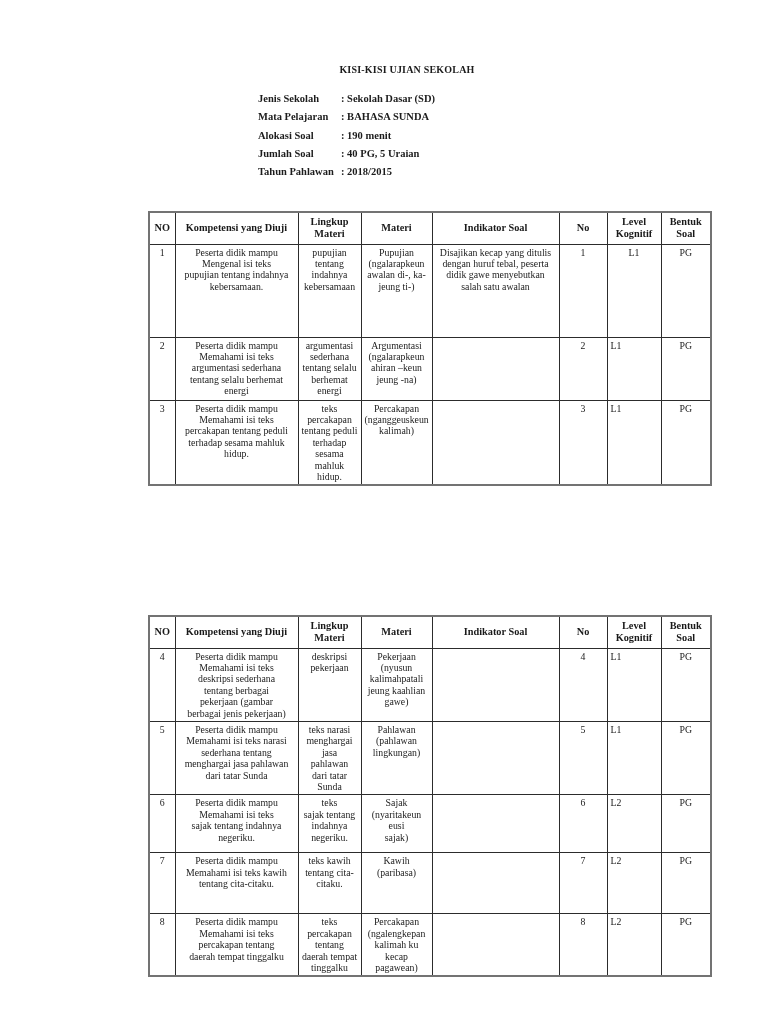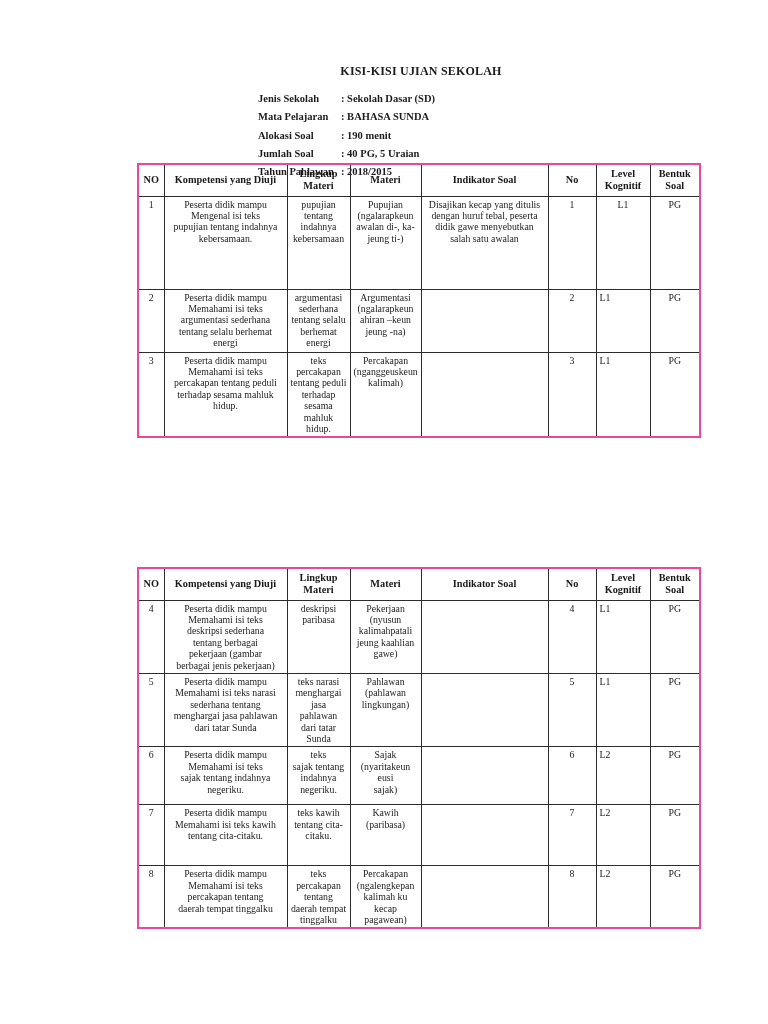--- a/index.html
+++ b/index.html
@@ -11,53 +11,54 @@
     position: relative;
     width: 768px;
     height: 1024px;
     background: #ffffff;
     font-family: "Liberation Serif", "DejaVu Serif", serif;
     color: #1f1f1f;
     overflow: hidden;
   }
   .doc-title {
     position: absolute;
-    left: 151px;
+    left: 137px;
     width: 540px;
     top: 64px;
     margin: 0;
-    font-size: 12px;
+    font-size: 10px;
     font-weight: bold;
     letter-spacing: 0.2px;
     text-align: center;
     color: #1c1c1c;
   }
   .info-block {
     position: absolute;
     left: 258px;
     top: 86px;
     font-size: 10.5px;
     font-weight: bold;
     line-height: 11.3px;
     color: #1c1c1c;
   }
   .info-row { white-space: nowrap; }
   .info-label { display: inline-block; width: 83px; margin-top: 7px; }
   .info-value { display: inline-block; }
 
   table.kisi {
     position: absolute;
-    left: 137px;
+    left: 148px;
     width: 562px;
     border-collapse: collapse;
     table-layout: fixed;
-    border: 2px solid #ec4899;
+    border: 2px solid #737373;
     font-size: 9.8px;
     line-height: 11.4px;
     color: #222;
+    margin-top: 48px;
   }
   table.kisi#table1 { top: 163px; }
   table.kisi#table2 { top: 567px; }
   table.kisi th, table.kisi td {
     border: 1px solid #2c2c2c;
     vertical-align: top;
     padding: 2px 3px;
     overflow: hidden;
   }
   table.kisi th {
@@ -216,21 +217,21 @@
     <tbody>
       <tr style="height:69px">
         <td class="ctr">4</td>
         <td class="pre">Peserta didik  mampu
 Memahami isi teks
 deskripsi sederhana
 tentang berbagai
 pekerjaan (gambar
 berbagai jenis pekerjaan)</td>
         <td class="pre">deskripsi
-paribasa</td>
+pekerjaan</td>
         <td class="pre">Pekerjaan
 (nyusun
 kalimahpatali
 jeung kaahlian
 gawe)</td>
         <td class="pre"></td>
         <td class="ctr">4</td>
         <td class="lv-left">L1</td>
         <td class="ctr">PG</td>
       </tr>

